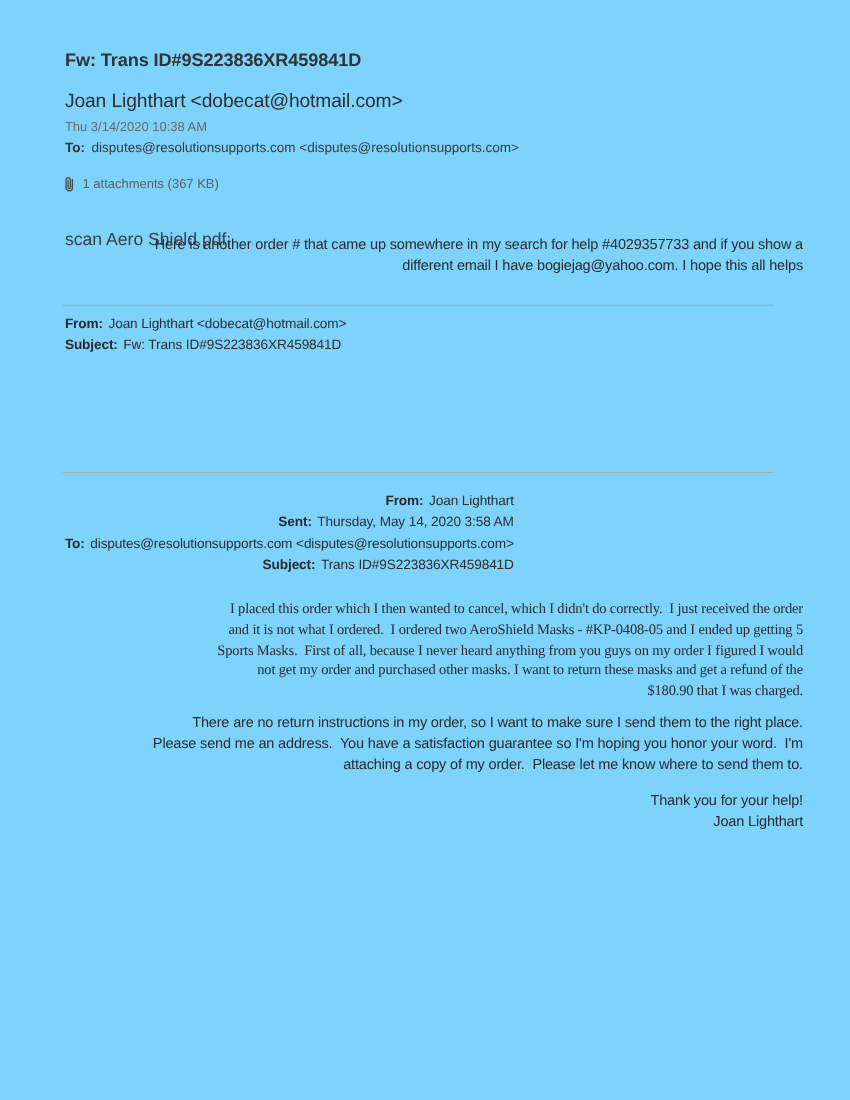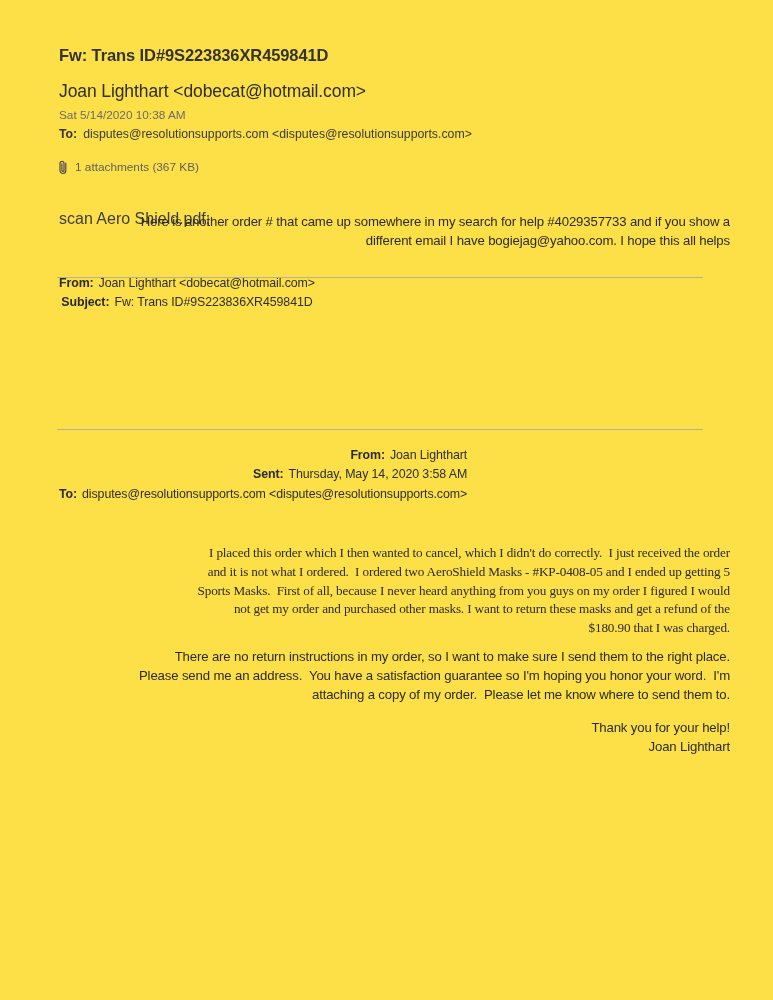--- a/index.html
+++ b/index.html
@@ -1,20 +1,20 @@
 <!DOCTYPE html>
 <html><head>
 <meta charset="utf-8">
 <style>
   html, body { margin: 0; padding: 0; background: #ffffff; }
   .page {
     position: relative;
     width: 773px;
     height: 1000px;
-    background: #fde047;
+    background: #7dd3fc;
     font-family: "Liberation Sans", "DejaVu Sans", sans-serif;
     color: #2b2b2b;
     overflow: hidden;
   }
   .subject-title {
     position: absolute; left: 59px; top: 46px;
     font-size: 16.5px; font-weight: bold; color: #333333;
     letter-spacing: -0.1px; margin: 0;
   }
   .sender-line {
@@ -53,34 +53,34 @@
     position: absolute; left: 57px; width: 646px; height: 1px;
     background: #a8a8a8; border: 0; margin: 0; opacity: 0.85;
   }
   .rule-1 { top: 277px; }
   .rule-2 { top: 429px; }
   .qblock {
     position: absolute; left: 59px;
     font-size: 12.4px; line-height: 19.3px; color: #2e2e2e;
     letter-spacing: -0.1px;
   }
-  .qblock-1 { top: 274px; text-align: center; }
+  .qblock-1 { top: 285px; }
   .qblock-2 { top: 446px; text-align: right; }
   .qlbl { font-weight: bold; margin-right: 5px; color: #2a2a2a; }
 </style>
 </head>
 <body>
 
 <div class="page">
 
   <h1 class="subject-title">Fw: Trans ID#9S223836XR459841D</h1>
 
   <div class="sender-line">Joan Lighthart &lt;dobecat@hotmail.com&gt;</div>
 
-  <div class="date-line">Sat 5/14/2020 10:38 AM</div>
+  <div class="date-line">Thu 3/14/2020 10:38 AM</div>
 
   <div class="to-line">
     <span class="lbl">To:</span><span>disputes@resolutionsupports.com &lt;disputes@resolutionsupports.com&gt;</span>
   </div>
 
   <div class="attach-row">
     <span>
       <svg width="10" height="15" viewBox="0 0 10 15" aria-hidden="true">
         <path d="M7.8 3.2 v7.4 a2.9 2.9 0 0 1 -5.8 0 V3.4 a2 2 0 0 1 4 0 v7 a1.05 1.05 0 0 1 -2.1 0 V3.8" fill="none" stroke="#4a4a4a" stroke-width="1.2" stroke-linecap="round"></path>
       </svg>
@@ -99,20 +99,21 @@
     <div><span class="qlbl">From:</span><span>Joan Lighthart &lt;dobecat@hotmail.com&gt;</span></div>
     <div><span class="qlbl">Subject:</span><span>Fw: Trans ID#9S223836XR459841D</span></div>
   </div>
 
   <hr class="rule rule-2">
 
   <div class="qblock qblock-2">
     <div><span class="qlbl">From:</span><span>Joan Lighthart</span></div>
     <div><span class="qlbl">Sent:</span><span>Thursday, May 14, 2020 3:58 AM</span></div>
     <div><span class="qlbl">To:</span><span>disputes@resolutionsupports.com &lt;disputes@resolutionsupports.com&gt;</span></div>
+    <div><span class="qlbl">Subject:</span><span>Trans ID#9S223836XR459841D</span></div>
   </div>
 
   <div class="para body-para-1">I placed this order which I then wanted to cancel, which I didn't do correctly.  I just received the order
 and it is not what I ordered.  I ordered two AeroShield Masks - #KP-0408-05 and I ended up getting 5
 Sports Masks.  First of all, because I never heard anything from you guys on my order I figured I would
 not get my order and purchased other masks. I want to return these masks and get a refund of the
 $180.90 that I was charged.</div>
 
   <div class="para closing-para">Thank you for your help!
 Joan Lighthart</div>

